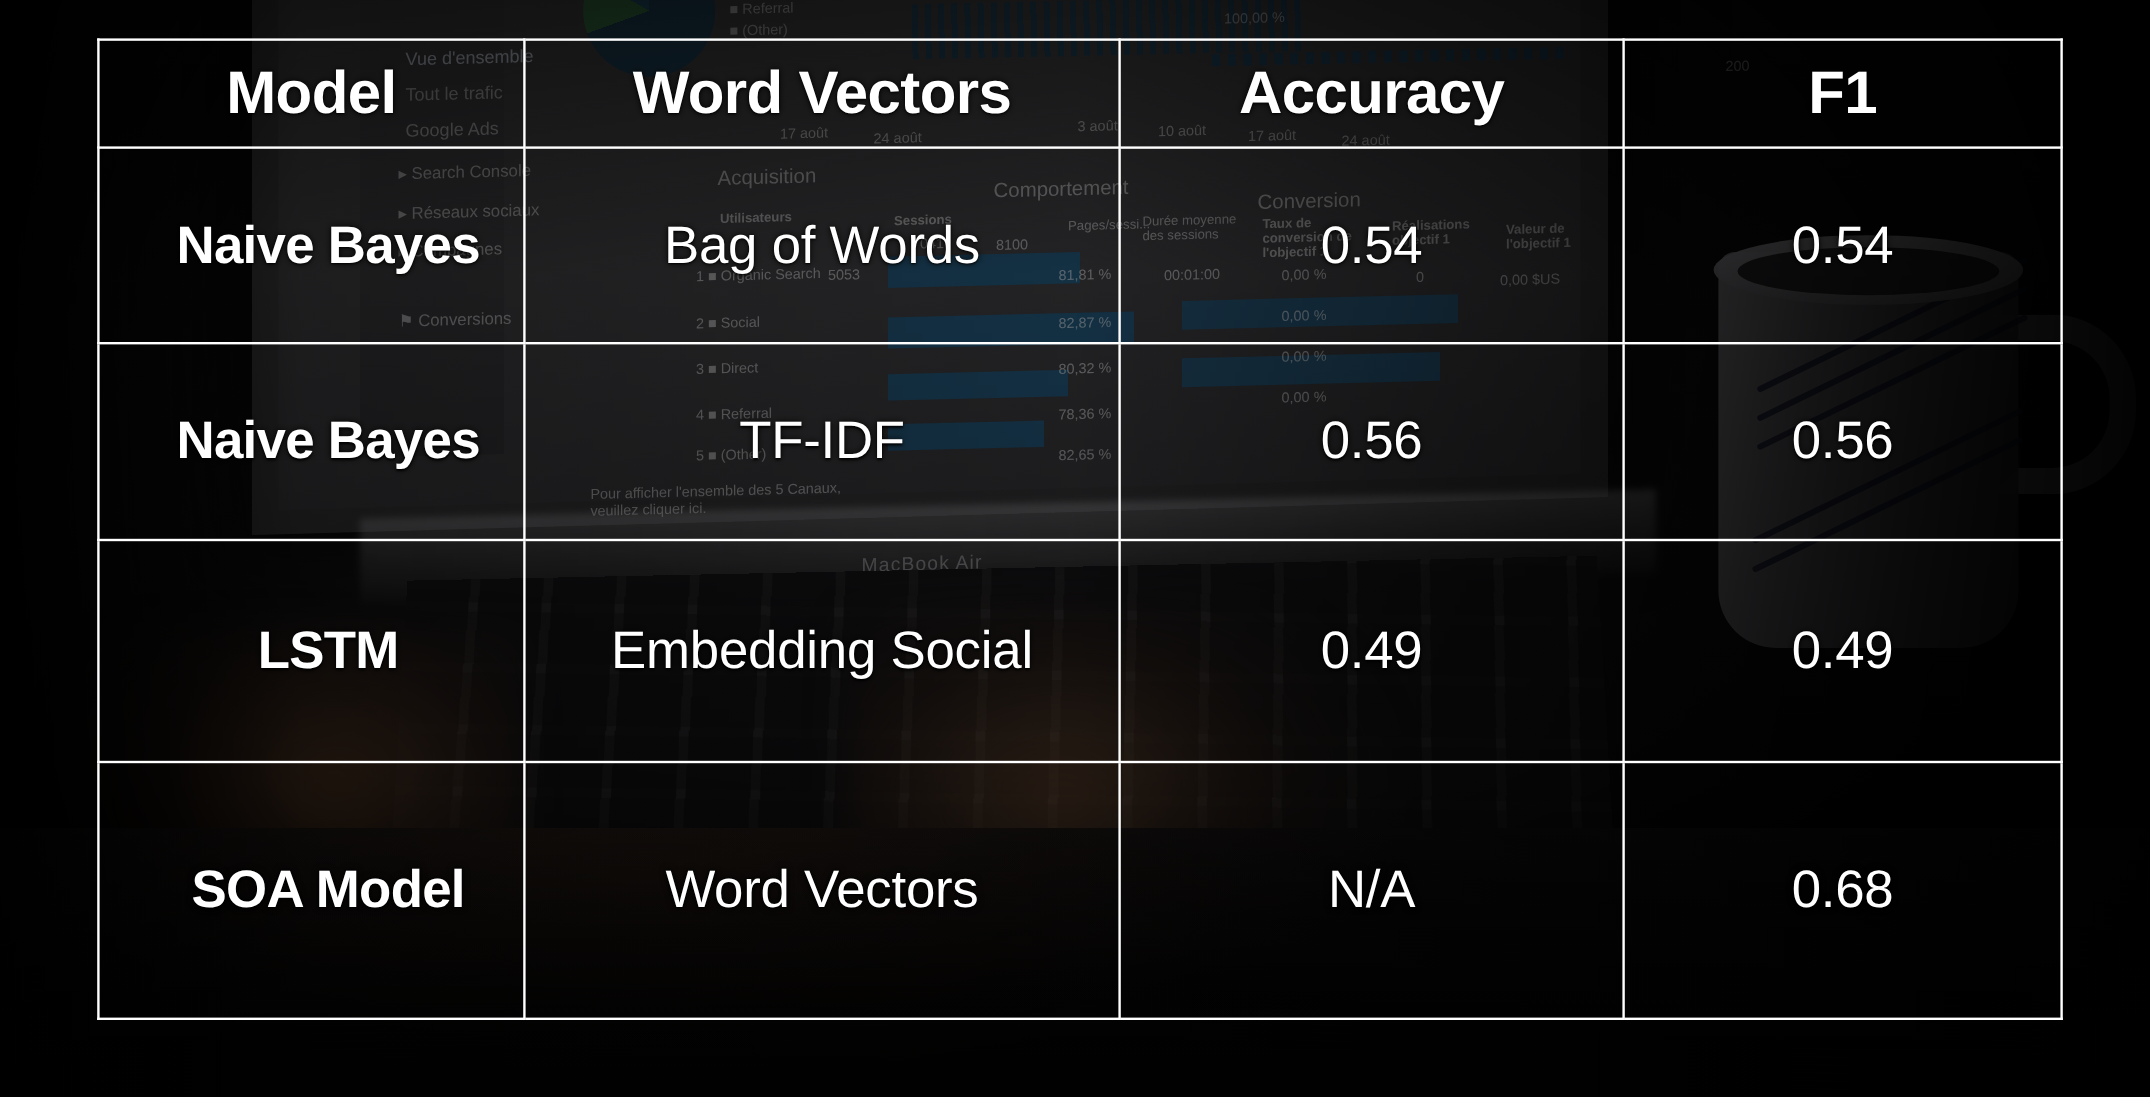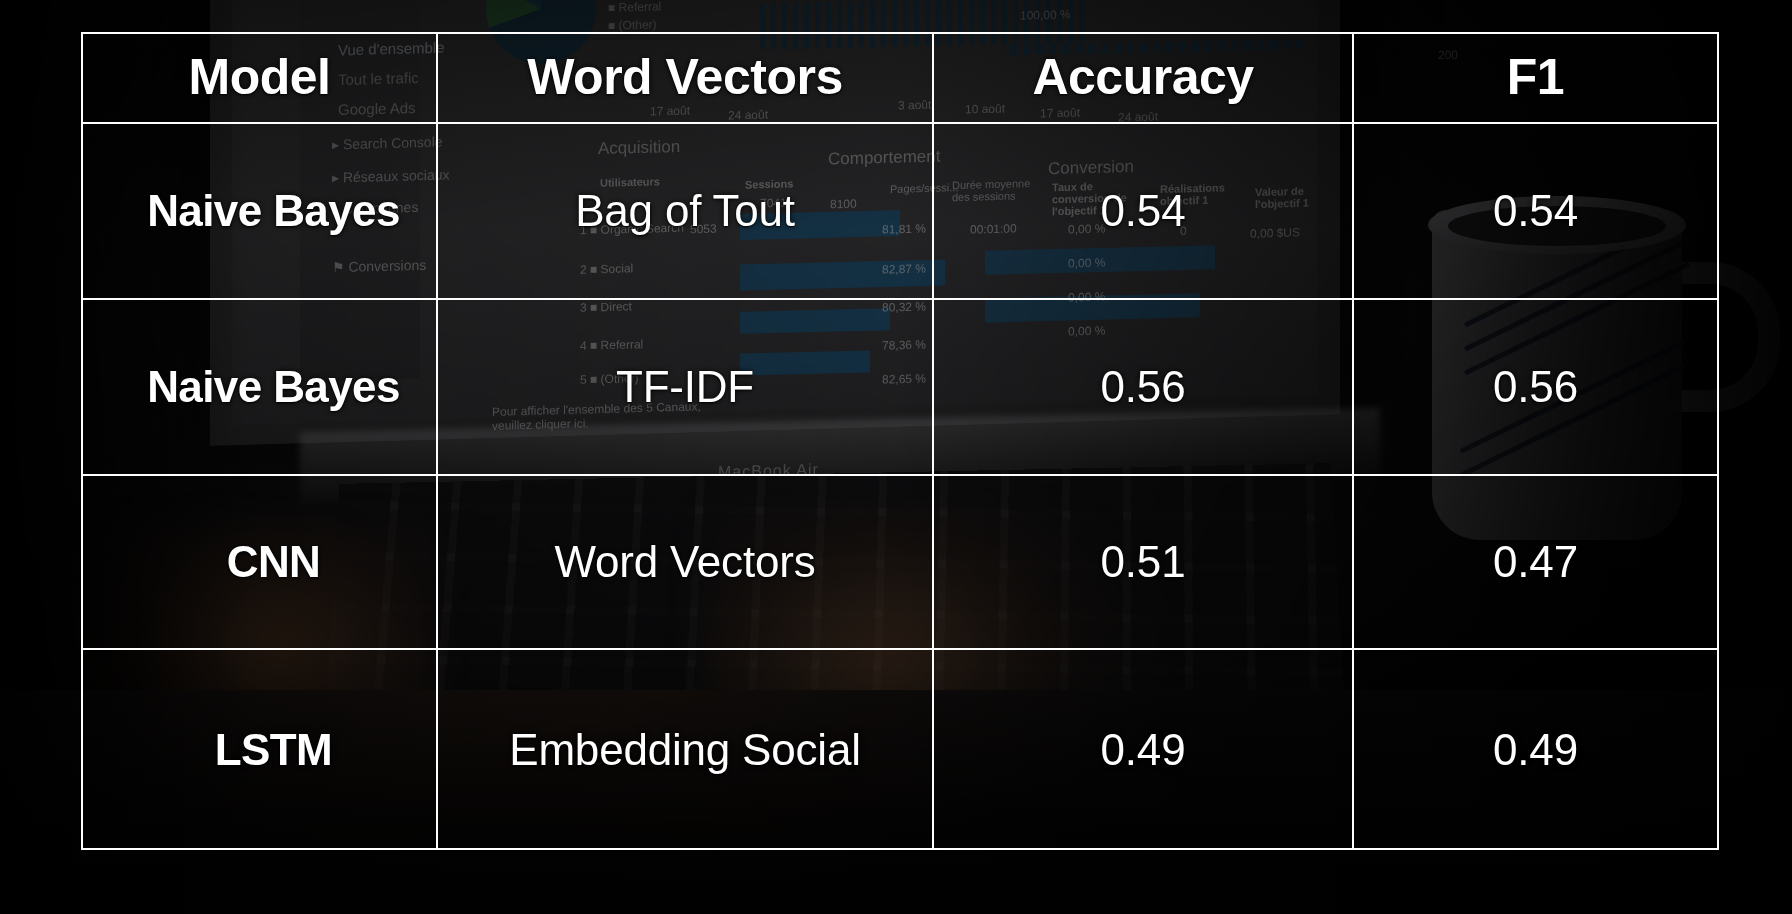--- a/index.html
+++ b/index.html
@@ -327,39 +327,39 @@
         <tr class="r-nb1">
           <th>Model</th>
           <th>Word Vectors</th>
           <th>Accuracy</th>
           <th>F1</th>
         </tr>
       </thead>
       <tbody>
         <tr class="r-nb2">
           <td class="col-model">Naive Bayes</td>
-          <td class="col-vectors">Bag of Tout</td>
+          <td class="col-vectors">Bag of Words</td>
           <td class="col-acc">0.54</td>
           <td class="col-f1">0.54</td>
         </tr>
         <tr class="r-nb3">
           <td class="col-model">Naive Bayes</td>
           <td class="col-vectors">TF-IDF</td>
           <td class="col-acc">0.56</td>
           <td class="col-f1">0.56</td>
         </tr>
-        <tr class="r-nb4">
-          <td class="col-model">CNN</td>
-          <td class="col-vectors">Word Vectors</td>
-          <td class="col-acc">0.51</td>
-          <td class="col-f1">0.47</td>
-        </tr>
         <tr class="r-nb5">
           <td class="col-model">LSTM</td>
           <td class="col-vectors">Embedding Social</td>
           <td class="col-acc">0.49</td>
           <td class="col-f1">0.49</td>
         </tr>
+        <tr class="r-nb7">
+          <td class="col-model">SOA Model</td>
+          <td class="col-vectors">Word Vectors</td>
+          <td class="col-acc">N/A</td>
+          <td class="col-f1">0.68</td>
+        </tr>
       </tbody>
     </table>
   </div>
 
 </div>
 
 </body></html>

